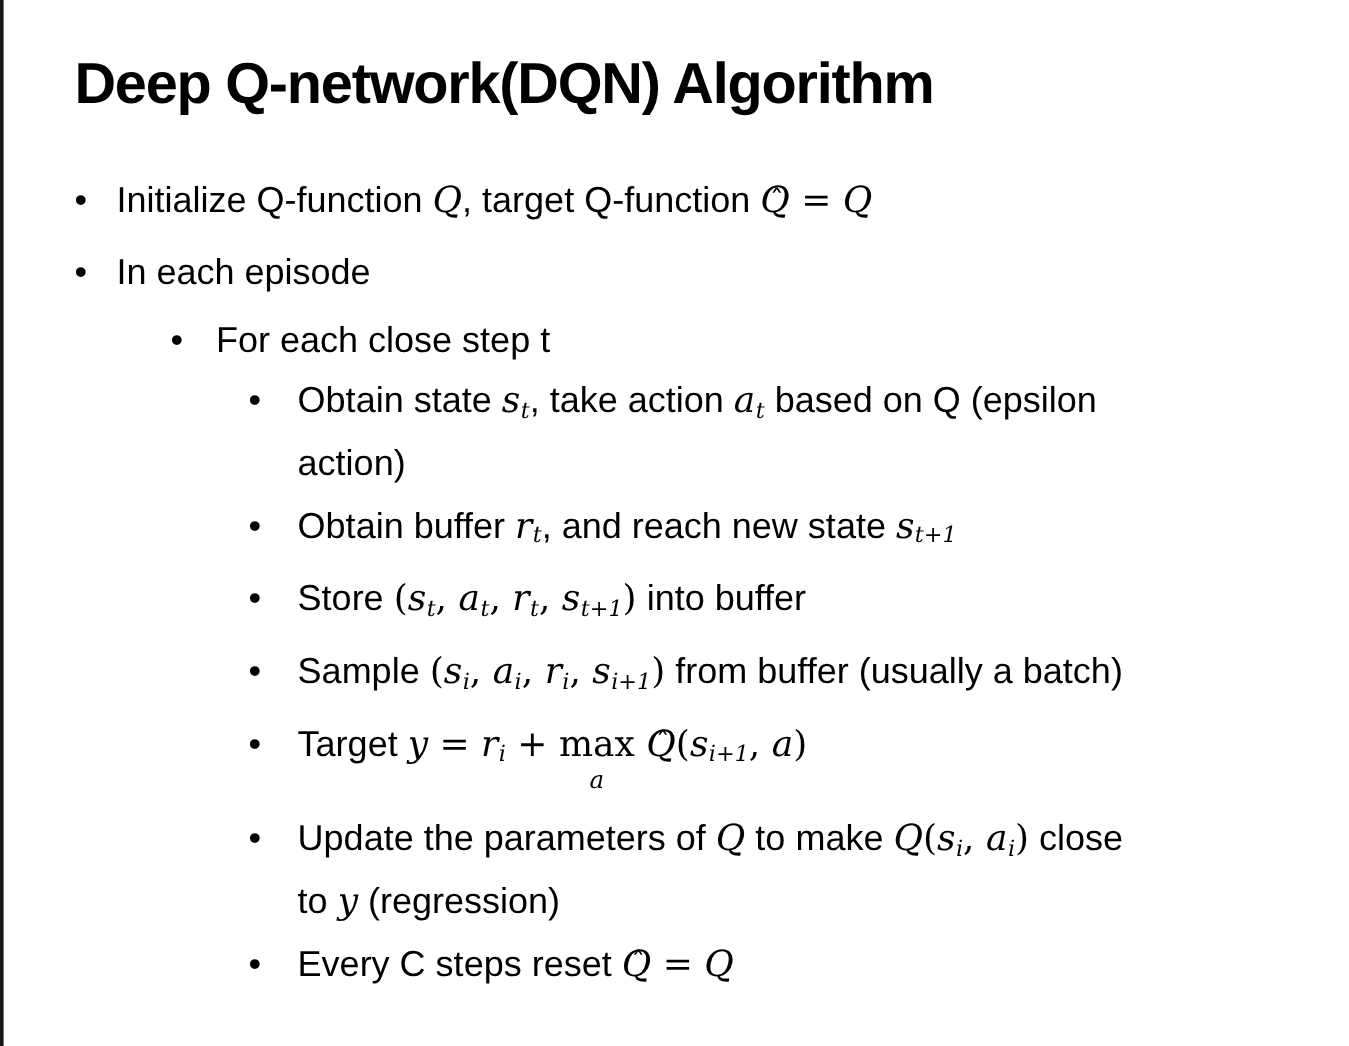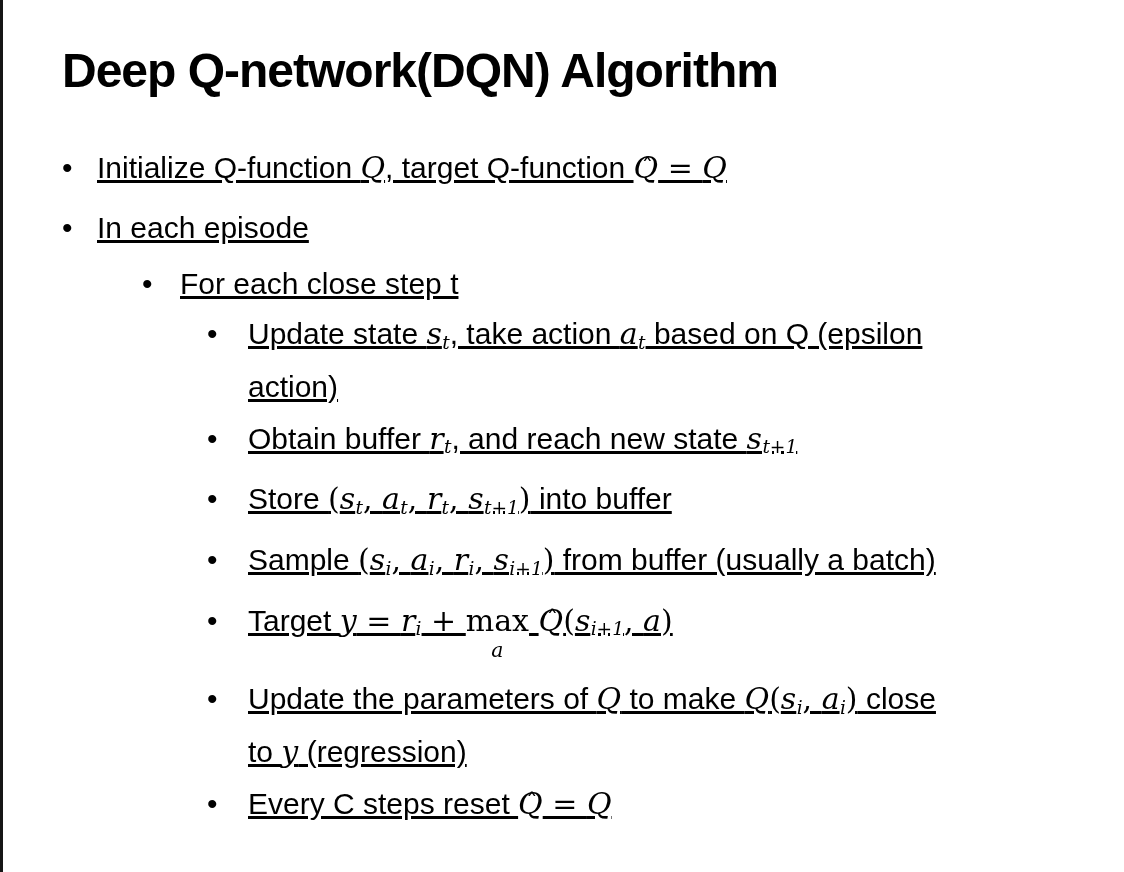--- a/index.html
+++ b/index.html
@@ -13,21 +13,21 @@
   .item{display:flex;align-items:flex-start;font-size:30px;line-height:44px;
         margin-bottom:8px;color:#000;}
   .item .dot{flex:none;}
   .lv1{margin-left:62px;}  .lv1 .dot{width:35px;}
   .lv2{margin-left:142px;} .lv2 .dot{width:38px;}
   .lv3{margin-left:207px;} .lv3 .dot{width:41px;}
   .content .item:nth-child(1){margin-bottom:16px;}
   .content .item:nth-child(2){margin-bottom:12px;}
   .content .item:nth-child(3){margin-bottom:6px;}
   .content .item:nth-child(8){margin-bottom:26px;}
-  .txt{flex:1;text-decoration:underline;}
+  .txt{flex:1;}
   .mi{font-family:"DejaVu Serif",serif;font-style:italic;}
   .mm{font-family:"DejaVu Serif",serif;}
   .msubwrap{white-space:nowrap;}
   .msub{font-size:0.62em;vertical-align:-0.25em;margin-left:0.02em;}
   .hatwrap{position:relative;display:inline-block;}
   .hatchar{position:absolute;left:56%;transform:translateX(-50%);top:-0.06em;
            font-size:0.78em;font-family:"DejaVu Sans",sans-serif;font-style:normal;}
   .maxop{display:inline-block;position:relative;text-align:left;}
   .mop{font-family:"DejaVu Serif",serif;}
   .munder{position:absolute;left:50%;transform:translateX(-50%);top:1.42em;
@@ -47,21 +47,21 @@
       <div class="item lv1">
         <span class="dot">•</span>
         <span class="txt"><span class="bt">In each episode</span></span>
       </div>
       <div class="item lv2">
         <span class="dot">•</span>
         <span class="txt"><span class="bt">For each close step t</span></span>
       </div>
       <div class="item lv3">
         <span class="dot">•</span>
-        <span class="txt"><span class="bt">Update state </span><span class="msubwrap"><span class="mi">s</span><span class="msub mi">t</span></span><span class="bt">, take action </span><span class="msubwrap"><span class="mi">a</span><span class="msub mi">t</span></span><span class="bt"> based on Q (epsilon</span><br><span class="bt">action)</span></span>
+        <span class="txt"><span class="bt">Obtain state </span><span class="msubwrap"><span class="mi">s</span><span class="msub mi">t</span></span><span class="bt">, take action </span><span class="msubwrap"><span class="mi">a</span><span class="msub mi">t</span></span><span class="bt"> based on Q (epsilon</span><br><span class="bt">action)</span></span>
       </div>
       <div class="item lv3">
         <span class="dot">•</span>
         <span class="txt"><span class="bt">Obtain buffer </span><span class="msubwrap"><span class="mi">r</span><span class="msub mi">t</span></span><span class="bt">, and reach new state </span><span class="msubwrap"><span class="mi">s</span><span class="msub mi">t+1</span></span></span>
       </div>
       <div class="item lv3">
         <span class="dot">•</span>
         <span class="txt"><span class="bt">Store </span><span class="mm">(</span><span class="msubwrap"><span class="mi">s</span><span class="msub mi">t</span></span><span class="mm">, </span><span class="msubwrap"><span class="mi">a</span><span class="msub mi">t</span></span><span class="mm">, </span><span class="msubwrap"><span class="mi">r</span><span class="msub mi">t</span></span><span class="mm">, </span><span class="msubwrap"><span class="mi">s</span><span class="msub mi">t+1</span></span><span class="mm">)</span><span class="bt"> into buffer</span></span>
       </div>
       <div class="item lv3">

